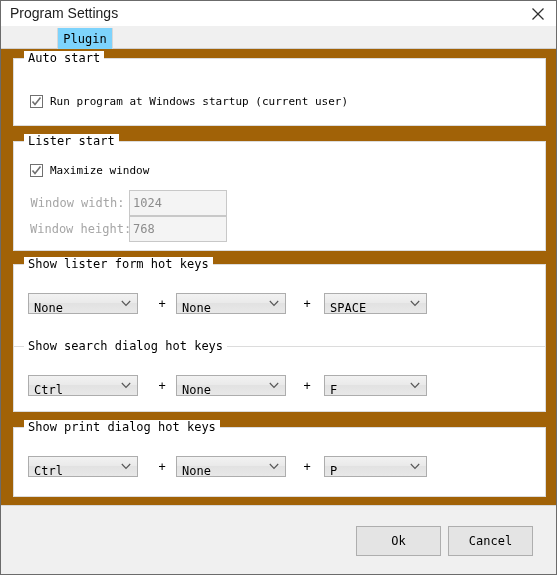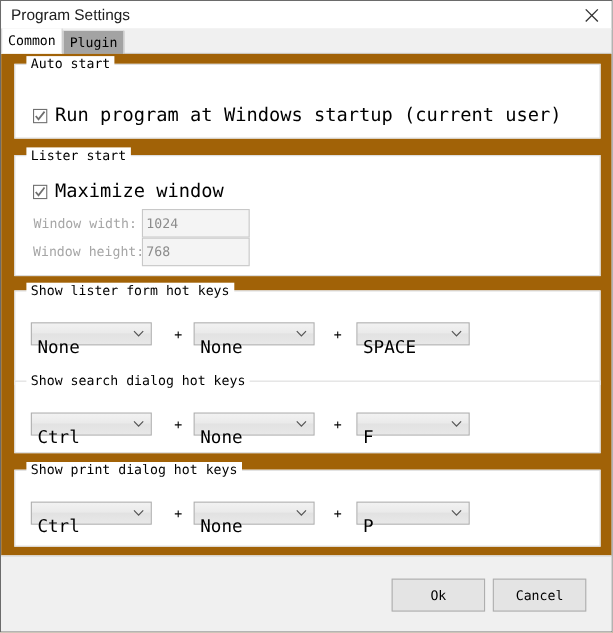--- a/index.html
+++ b/index.html
@@ -82,21 +82,21 @@
     background: #ffffff;
     border: 1px solid #d0d0d0;
     border-bottom: 1px solid #ffffff;
     border-top: none;
     left: 0;
     width: 56px;
     height: 23px;
     top: 0;
   }
   .tab.inactive {
-    background: #a3a3a3;
+    background: #7dd3fc;
     border: 1px solid #d8d8d8;
     border-top: none;
     left: 56px;
     width: 56px;
     height: 22px;
     top: 2px;
   }
 
   
   #content {
@@ -142,21 +142,21 @@
     background: #ffffff;
     display: inline-flex;
     align-items: center;
     justify-content: center;
     flex: 0 0 auto;
     margin-right: 7px;
   }
   .checkbox svg { display: block; }
   .checklabel {
     font-family: "DejaVu Sans Mono", "Liberation Mono", monospace;
-    font-size: 17px;
+    font-size: 11px;
     color: #000000;
   }
 
   
   .fieldrow {
     position: absolute;
     display: flex;
     align-items: center;
     white-space: nowrap;
   }
@@ -185,26 +185,26 @@
     position: absolute;
     box-sizing: border-box;
     height: 21px;
     border: 1px solid #adadad;
     background: linear-gradient(to bottom, #f2f2f2 0%, #eaeaea 45%, #e2e2e2 50%, #e8e8e8 100%);
     cursor: pointer;
   }
   .combo-text {
     position: absolute;
     left: 5px;
-    top: 12px;
+    top: 4px;
     height: 19px;
     display: flex;
     align-items: center;
     font-family: "DejaVu Sans Mono", "Liberation Mono", monospace;
-    font-size: 16px;
+    font-size: 12px;
     color: #000000;
     white-space: nowrap;
   }
   .combo-arrow {
     position: absolute;
     right: 6px;
     top: 0;
     height: 19px;
     display: flex;
     align-items: center;
@@ -258,21 +258,20 @@
     <div id="title-text">Program Settings</div>
     <div id="close-button">
       <svg width="14" height="14" viewBox="0 0 14 14">
         <line x1="1.5" y1="1.5" x2="12.5" y2="12.5" stroke="#303030" stroke-width="1.2"></line>
         <line x1="12.5" y1="1.5" x2="1.5" y2="12.5" stroke="#303030" stroke-width="1.2"></line>
       </svg>
     </div>
   </div>
 
   <div id="tabstrip">
-    <div class="tab active">Common</div>
     <div class="tab inactive">Plugin</div>
   </div>
 
   <div id="content">
 
     <div class="groupbox" style="left:12px; top:9px; width:533px; height:68px;">
       <div class="group-label">Auto start</div>
       <div class="checkrow" style="left:16px; top:36px;">
         <span class="checkbox">
           <svg width="11" height="11" viewBox="0 0 11 11">

